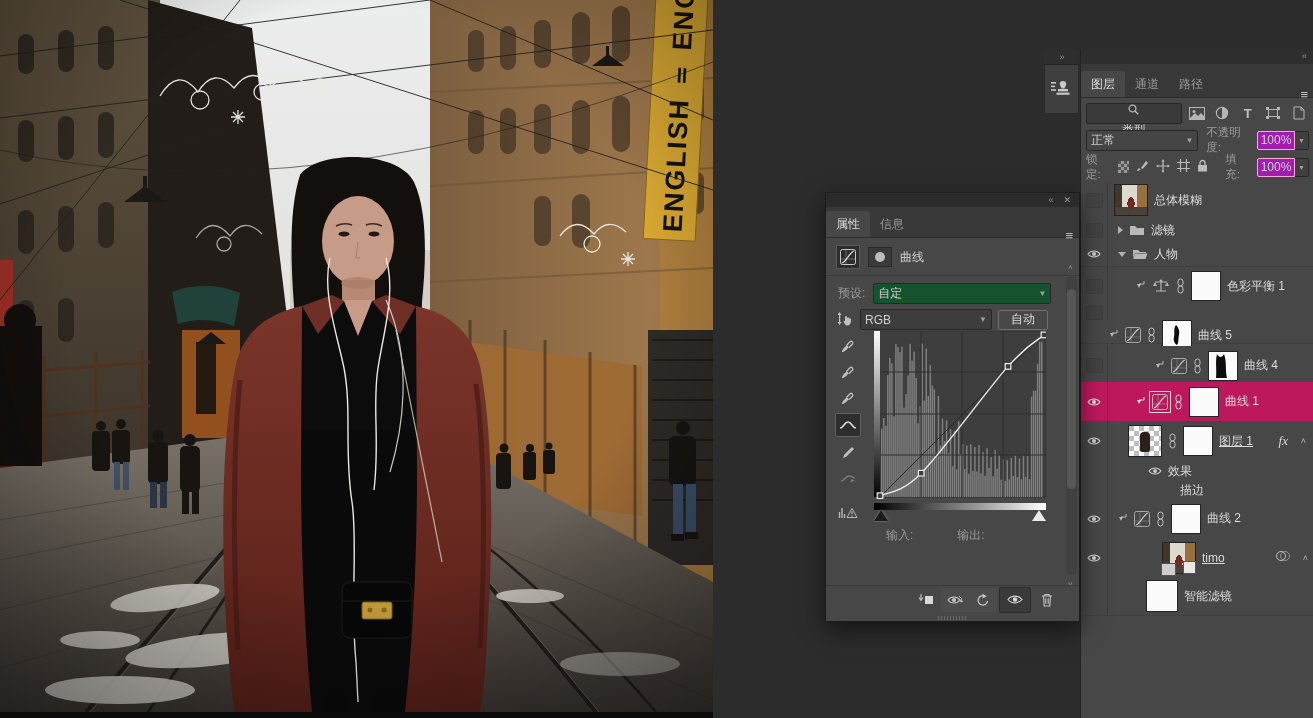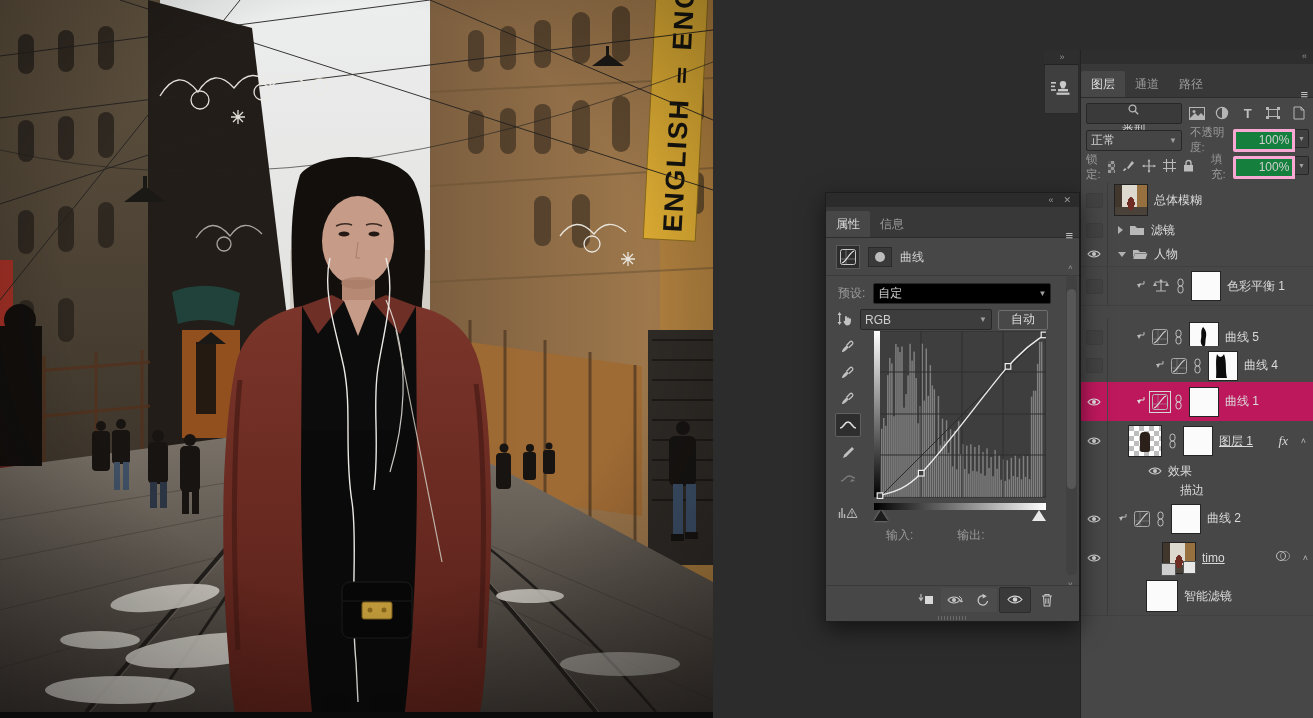--- a/index.html
+++ b/index.html
@@ -23,22 +23,22 @@
      border-bottom:1px solid #232323;}
   #dock .tabsbar{position:absolute;left:0;top:14px;width:233px;height:33px;background:#383838;
      border-bottom:1px solid #2c2c2c;display:flex;align-items:flex-end;}
   .ptab{height:26px;padding:0 10px;display:flex;align-items:center;font-size:12px;color:#9a9a9a;}
   .ptab.active{background:#474747;color:#dedede;border-radius:2px 2px 0 0;}
   .menu-glyph{position:absolute;right:6px;top:50%;transform:translateY(-50%);color:#c0c0c0;font-size:13px;}
   .fieldrow{position:absolute;left:0;width:233px;display:flex;align-items:center;}
   .dd{background:#454545;border:1px solid #272727;border-radius:2px;height:19px;
       display:flex;align-items:center;padding:0 4px;gap:4px;color:#cfcfcf;}
   .dd .chev{margin-left:auto;color:#9f9f9f;font-size:8px;}
-  .vbox{background:#15803d;border:3px solid #f9a8d4;border-radius:2px 0 0 2px;height:17px;width:36px;
-      display:flex;align-items:center;justify-content:center;color:#cfcfcf;padding-left:20px;}
+  .vbox{background:#a21caf;border:1px solid #f9a8d4;border-radius:2px 0 0 2px;height:17px;width:36px;
+      display:flex;align-items:center;justify-content:center;color:#cfcfcf;}
   .vchev{background:#3f3f3f;border:1px solid #272727;border-left:none;border-radius:0 2px 2px 0;
       height:17px;width:13px;display:flex;align-items:center;justify-content:center;color:#9f9f9f;font-size:7px;}
   .fico{display:inline-flex;align-items:center;justify-content:center;width:22px;}
   
   .lrow{position:absolute;left:0;width:233px;border-bottom:1px solid #404040;display:flex;align-items:stretch;background:#474747;}
   .lrow.sel{background:#be185d;}
   .eyecell{width:26px;min-width:26px;border-right:1px solid #3c3c3c;display:flex;align-items:center;justify-content:center;}
   .rcon{display:flex;align-items:center;flex:1;gap:6px;padding-left:6px;position:relative;}
   .lname{font-size:12px;color:#dadada;white-space:nowrap;}
   .uline{text-decoration:underline;}
@@ -533,21 +533,21 @@
           </svg>
         <svg width="9" height="16" viewBox="0 0 9 16">
             <rect x="2" y="1" width="5" height="7" rx="2.5" fill="none" stroke="#c0c0c0"></rect>
             <rect x="2" y="8" width="5" height="7" rx="2.5" fill="none" stroke="#c0c0c0"></rect>
           </svg>
         <span class="mask m30"></span>
         <span class="lname">色彩平衡 1</span>
         </div>
     </div>
 
-    <div class="lrow" style="top:268px;height:38px;">
+    <div class="lrow" style="top:255px;height:38px;flex-direction:column;">
       <div class="eyecell">
           <span class="emptyeye"></span>
         </div>
       <div class="rcon" style="padding-left:28px;">
         <svg width="10" height="12" viewBox="0 0 10 12">
             <path d="M8 1 V4 H3" fill="none" stroke="#bbb"></path>
             <path d="M1 4 H5 L3 8 Z" fill="#bbb"></path>
           </svg>
         <svg width="16" height="16" viewBox="0 0 16 16">
             <rect x=".5" y=".5" width="15" height="15" rx="2" fill="none" stroke="#a8a8a8"></rect>
@@ -742,21 +742,21 @@
       </span>
       <span style="width:22px;height:18px;background:#3a3a3a;border:1px solid #2a2a2a;display:flex;align-items:center;justify-content:center;">
         <span style="width:10px;height:10px;border-radius:50%;background:#bdbdbd;"></span>
       </span>
       <span class="txt">曲线</span>
     </div>
     <div class="abs" style="left:0;top:82px;width:100%;border-top:1px solid #3a3a3a;"></div>
 
     <div class="abs" style="left:12px;top:90px;display:flex;align-items:center;gap:8px;">
       <span class="dim">预设:</span>
-      <div class="dd" style="width:168px;background:#000000;">
+      <div class="dd" style="width:168px;background:#14532d;">
         <span>自定</span>
           <span class="chev">▼</span>
       </div>
     </div>
 
     <div class="abs" style="left:10px;top:116px;display:flex;align-items:center;gap:6px;">
       <span>
         <svg width="18" height="17" viewBox="0 0 18 17">
             <g fill="#c2c2c2">
               <path d="M3.5 2 L5.5 5 H1.5Z M3.5 15 L1.5 12 H5.5Z"></path>

